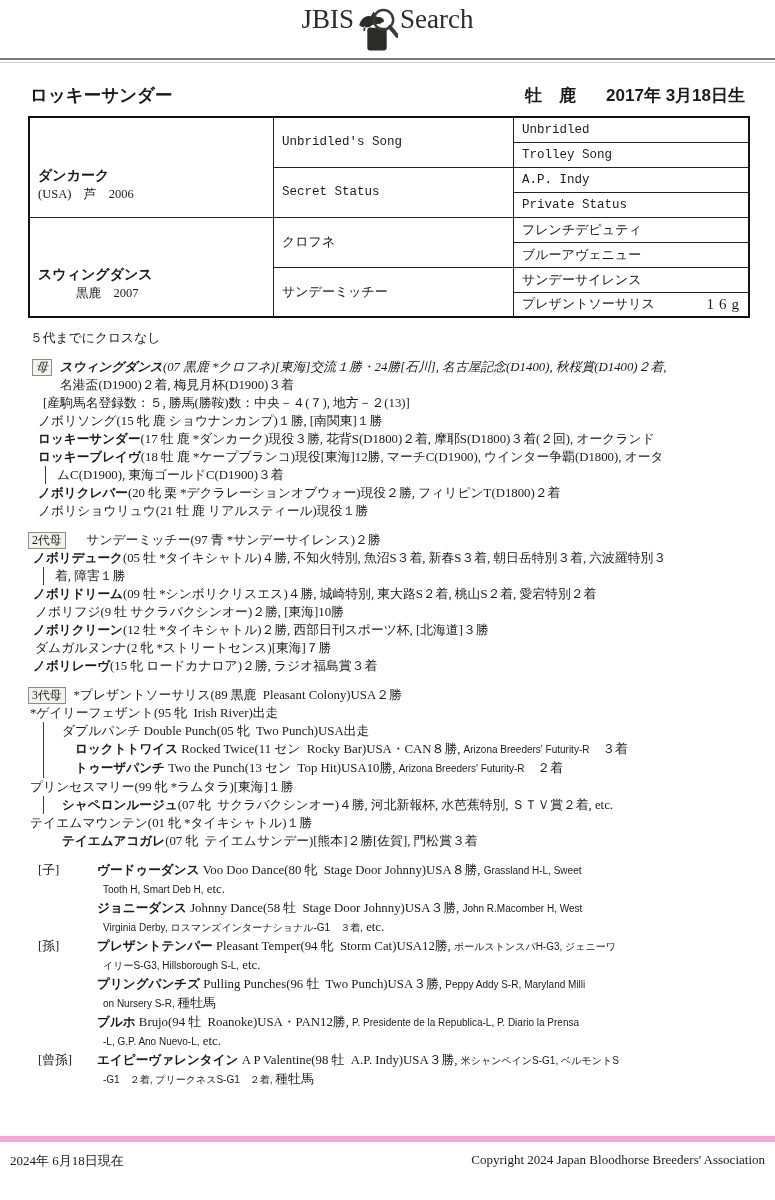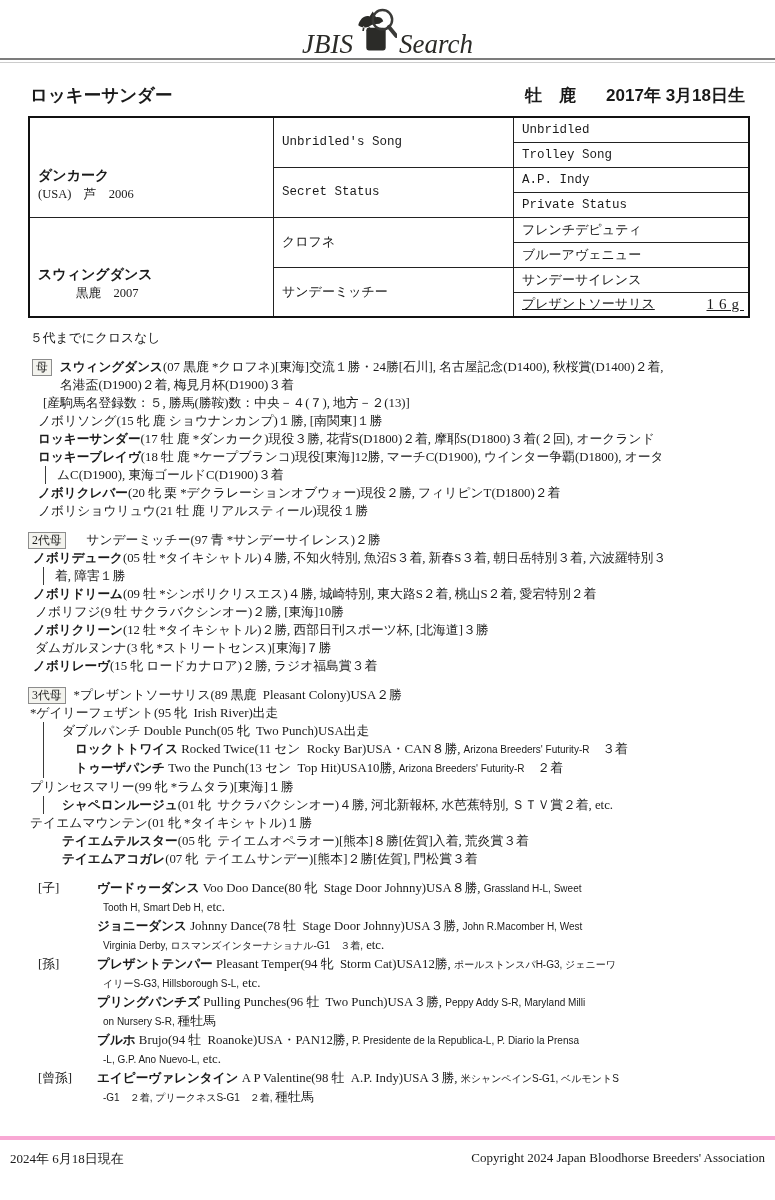--- a/index.html
+++ b/index.html
@@ -1,54 +1,54 @@
 <!DOCTYPE html>
 <html><head>
 <meta charset="utf-8">
 <style>
   html,body{margin:0;padding:0;background:#fff;}
   .page{position:relative;width:775px;height:1200px;background:#fff;overflow:hidden;
         color:#1a1a1a;font-family:"Liberation Serif","DejaVu Serif",serif;}
   
-  .logo-row{height:52px;padding-top:6px;display:flex;justify-content:center;align-items:flex-end;font-style:italic;}
+  .logo-row{height:52px;padding-top:6px;display:flex;justify-content:center;align-items:flex-start;}
   .logo-word{font-family:"Liberation Serif","DejaVu Serif",serif;font-size:27px;color:#2b2b28;line-height:1;}
   .logo-icon{margin:0 2px -2px 2px;}
   .rule-double{height:2px;border-top:2px solid #7c7c7c;border-bottom:1px solid #cccccc;}
   
   .title-row{display:flex;justify-content:space-between;align-items:baseline;margin:20px 30px 9px 30px;}
   .horse-name{font-family:"Liberation Sans","DejaVu Sans",sans-serif;font-weight:bold;font-size:17.5px;}
   .title-right{font-family:"Liberation Sans","DejaVu Sans",sans-serif;font-weight:bold;font-size:17px;display:flex;gap:30px;}
   
   table.ped{border-collapse:collapse;margin-left:28px;width:720px;table-layout:fixed;border:2px solid #111;}
   table.ped td{border:1px solid #222;padding:0;vertical-align:middle;overflow:hidden;}
   td.c1{width:243px;} td.c2{width:239px;} td.c3{width:234px;}
   tr.r{height:25px;}
   .cell-pad{padding-left:8px;}
   .parent-cell{display:flex;flex-direction:column;justify-content:center;gap:1px;height:100%;margin-top:35px;}
   .parent-name{font-family:"Liberation Sans","DejaVu Sans",sans-serif;font-weight:bold;font-size:14px;}
   .parent-sub{font-size:12.5px;}
   .dam-sub{margin-left:38px;}
   .en{font-family:"Liberation Mono","DejaVu Sans Mono",monospace;font-size:12.5px;}
   .ja{font-size:13px;}
-  .cell-flex{display:flex;justify-content:space-between;align-items:center;padding-right:4px;text-decoration:underline;}
+  .cell-flex{display:flex;justify-content:space-between;align-items:center;padding-right:4px;}
   .note16{font-size:15px;letter-spacing:5px;}
   
   .cross-note{margin:12px 0 0 30px;font-size:12.8px;}
   .sections{margin-left:28px;margin-right:10px;}
   .pedigree-section{margin-top:11px;}
   .line{position:relative;white-space:pre;line-height:18px;font-size:12.8px;}
   .seg{}
   .seg-b{font-family:"Liberation Sans","DejaVu Sans",sans-serif;font-weight:bold;font-size:12.6px;}
   .seg-g{font-family:Liberation Sans, sans-serif;font-size:10px;}
   .badge{display:inline-block;border:1px solid #8c8c8c;background:#f3f3ee;padding:0 3px;margin-right:8px;
          font-size:11.8px;line-height:15px;}
   .tag{display:inline-block;width:59px;}
   .tbar{position:absolute;top:0;bottom:0;border-left:1px solid #3a3a3a;}
   
-  .footer{position:absolute;left:0;right:0;top:1136px;border-top:4px solid #f9a8d4;
+  .footer{position:absolute;left:0;right:0;top:1136px;border-top:6px solid #f9a8d4;
           padding:10px 10px 0 10px;display:flex;justify-content:space-between;font-size:13px;}
 </style>
 </head>
 <body>
 
 <div class="page">
 
   <div class="logo-row">
     <span class="logo-word">JBIS</span>
     <span class="logo-icon">
@@ -140,56 +140,55 @@
         </div>
       </td>
     </tr>
   </tbody>
     </table>
 
   <div class="cross-note">５代までにクロスなし</div>
 
   <div class="sections">
       <div class="pedigree-section">
-        <div class="line" style="padding-left: 4px;"><span class="badge">母</span><span class="seg-b">スウィングダンス</span><span class="seg">(07 黒鹿 *クロフネ)[東海]交流１勝・24勝[石川], 名古屋記念(D1400), 秋桜賞(D1400)２着,</span></div>
+        <div class="line" style="padding-left: 4px; font-style: italic;"><span class="badge">母</span><span class="seg-b">スウィングダンス</span><span class="seg">(07 黒鹿 *クロフネ)[東海]交流１勝・24勝[石川], 名古屋記念(D1400), 秋桜賞(D1400)２着,</span></div>
         <div class="line" style="padding-left: 32px;"><span class="seg">名港盃(D1900)２着, 梅見月杯(D1900)３着</span></div>
         <div class="line" style="padding-left: 15px;"><span class="seg">[産駒馬名登録数：５, 勝馬(勝鞍)数：中央－４(７), 地方－２(13)]</span></div>
         <div class="line" style="padding-left: 10px;"><span class="seg">ノボリソング(15 牝 鹿 ショウナンカンプ)１勝, [南関東]１勝</span></div>
         <div class="line" style="padding-left: 10px;"><span class="seg-b">ロッキーサンダー</span><span class="seg">(17 牡 鹿 *ダンカーク)現役３勝, 花背S(D1800)２着, 摩耶S(D1800)３着(２回), オークランド</span></div>
         <div class="line" style="padding-left: 10px;"><span class="seg-b">ロッキーブレイヴ</span><span class="seg">(18 牡 鹿 *ケープブランコ)現役[東海]12勝, マーチC(D1900), ウインター争覇(D1800), オータ</span></div>
         <div class="line" style="padding-left: 29px;"><span class="tbar" style="left: 17px;"></span><span class="seg">ムC(D1900), 東海ゴールドC(D1900)３着</span></div>
         <div class="line" style="padding-left: 10px;"><span class="seg-b">ノボリクレバー</span><span class="seg">(20 牝 栗 *デクラレーションオブウォー)現役２勝, フィリピンT(D1800)２着</span></div>
         <div class="line" style="padding-left: 10px;"><span class="seg">ノボリショウリュウ(21 牡 鹿 リアルスティール)現役１勝</span></div>
       </div>
       <div class="pedigree-section">
         <div class="line" style="padding-left: 0px;"><span class="badge">2代母</span><span class="seg">　サンデーミッチー(97 青 *サンデーサイレンス)２勝</span></div>
         <div class="line" style="padding-left: 5px;"><span class="seg-b">ノボリデューク</span><span class="seg">(05 牡 *タイキシャトル)４勝, 不知火特別, 魚沼S３着, 新春S３着, 朝日岳特別３着, 六波羅特別３</span></div>
         <div class="line" style="padding-left: 27px;"><span class="tbar" style="left: 15px;"></span><span class="seg">着, 障害１勝</span></div>
         <div class="line" style="padding-left: 5px;"><span class="seg-b">ノボリドリーム</span><span class="seg">(09 牡 *シンボリクリスエス)４勝, 城崎特別, 東大路S２着, 桃山S２着, 愛宕特別２着</span></div>
         <div class="line" style="padding-left: 7px;"><span class="seg">ノボリフジ(9 牡 サクラバクシンオー)２勝, [東海]10勝</span></div>
         <div class="line" style="padding-left: 5px;"><span class="seg-b">ノボリクリーン</span><span class="seg">(12 牡 *タイキシャトル)２勝, 西部日刊スポーツ杯, [北海道]３勝</span></div>
-        <div class="line" style="padding-left: 7px;"><span class="seg">ダムガルヌンナ(3 牝 *ストリートセンス)[東海]７勝</span></div>
+        <div class="line" style="padding-left: 7px;"><span class="seg">ダムガルヌンナ(2 牝 *ストリートセンス)[東海]７勝</span></div>
         <div class="line" style="padding-left: 5px;"><span class="seg-b">ノボリレーヴ</span><span class="seg">(15 牝 ロードカナロア)２勝, ラジオ福島賞３着</span></div>
       </div>
       <div class="pedigree-section">
         <div class="line" style="padding-left: 0px;"><span class="badge">3代母</span><span class="seg">*プレザントソーサリス(89 黒鹿  Pleasant Colony)USA２勝</span></div>
         <div class="line" style="padding-left: 2px;"><span class="seg">*ゲイリーフェザント(95 牝  Irish River)出走</span></div>
         <div class="line" style="padding-left: 34px;"><span class="tbar" style="left: 15px;"></span><span class="seg">ダブルパンチ Double Punch(05 牝  Two Punch)USA出走</span></div>
         <div class="line" style="padding-left: 47px;"><span class="tbar" style="left: 15px;"></span><span class="seg-b">ロックトトワイス</span><span class="seg"> Rocked Twice(11 セン  Rocky Bar)USA・CAN８勝, </span><span class="seg-g">Arizona Breeders' Futurity-R</span><span class="seg">　３着</span></div>
         <div class="line" style="padding-left: 47px;"><span class="tbar" style="left: 15px;"></span><span class="seg-b">トゥーザパンチ</span><span class="seg"> Two the Punch(13 セン  Top Hit)USA10勝, </span><span class="seg-g">Arizona Breeders' Futurity-R</span><span class="seg">　２着</span></div>
         <div class="line" style="padding-left: 2px;"><span class="seg">プリンセスマリー(99 牝 *ラムタラ)[東海]１勝</span></div>
-        <div class="line" style="padding-left: 34px;"><span class="tbar" style="left: 15px;"></span><span class="seg-b">シャペロンルージュ</span><span class="seg">(01 牝  サクラバクシンオー)４勝, 河北新報杯, 水芭蕉特別, ＳＴＶ賞２着, etc.</span></div>
+        <div class="line" style="padding-left: 34px;"><span class="tbar" style="left: 15px;"></span><span class="seg-b">シャペロンルージュ</span><span class="seg">(07 牝  サクラバクシンオー)４勝, 河北新報杯, 水芭蕉特別, ＳＴＶ賞２着, etc.</span></div>
         <div class="line" style="padding-left: 2px;"><span class="seg">テイエムマウンテン(01 牝 *タイキシャトル)１勝</span></div>
-        <div class="line" style="padding-left: 34px;"><span class="seg-b">テイエムテルスター</span><span class="seg">(05 牝  テイエムオペラオー)[熊本]８勝[佐賀]入着, 荒炎賞３着</span></div>
         <div class="line" style="padding-left: 34px;"><span class="seg-b">テイエムアコガレ</span><span class="seg">(07 牝  テイエムサンデー)[熊本]２勝[佐賀], 門松賞３着</span></div>
       </div>
       <div class="pedigree-section">
         <div class="line" style="padding-left: 10px;"><span class="tag">[子]</span><span class="seg-b">ヴードゥーダンス</span><span class="seg"> Voo Doo Dance(80 牝  Stage Door Johnny)USA８勝, </span><span class="seg-g">Grassland H-L, Sweet</span></div>
         <div class="line" style="padding-left: 75px;"><span class="seg-g">Tooth H, Smart Deb H,</span><span class="seg"> etc.</span></div>
-        <div class="line" style="padding-left: 69px;"><span class="seg-b">ジョニーダンス</span><span class="seg"> Johnny Dance(78 牡  Stage Door Johnny)USA３勝, </span><span class="seg-g">John R.Macomber H, West</span></div>
+        <div class="line" style="padding-left: 69px;"><span class="seg-b">ジョニーダンス</span><span class="seg"> Johnny Dance(58 牡  Stage Door Johnny)USA３勝, </span><span class="seg-g">John R.Macomber H, West</span></div>
         <div class="line" style="padding-left: 75px;"><span class="seg-g">Virginia Derby, ロスマンズインターナショナル-G1　３着,</span><span class="seg"> etc.</span></div>
         <div class="line" style="padding-left: 10px;"><span class="tag">[孫]</span><span class="seg-b">プレザントテンパー</span><span class="seg"> Pleasant Temper(94 牝  Storm Cat)USA12勝, </span><span class="seg-g">ポールストンスパH-G3, ジェニーワ</span></div>
         <div class="line" style="padding-left: 75px;"><span class="seg-g">イリーS-G3, Hillsborough S-L,</span><span class="seg"> etc.</span></div>
         <div class="line" style="padding-left: 69px;"><span class="seg-b">プリングパンチズ</span><span class="seg"> Pulling Punches(96 牡  Two Punch)USA３勝, </span><span class="seg-g">Peppy Addy S-R, Maryland Milli</span></div>
         <div class="line" style="padding-left: 75px;"><span class="seg-g">on Nursery S-R, </span><span class="seg">種牡馬</span></div>
         <div class="line" style="padding-left: 69px;"><span class="seg-b">ブルホ</span><span class="seg"> Brujo(94 牡  Roanoke)USA・PAN12勝, </span><span class="seg-g">P. Presidente de la Republica-L, P. Diario la Prensa</span></div>
         <div class="line" style="padding-left: 75px;"><span class="seg-g">-L, G.P. Ano Nuevo-L,</span><span class="seg"> etc.</span></div>
         <div class="line" style="padding-left: 10px;"><span class="tag">[曾孫]</span><span class="seg-b">エイピーヴァレンタイン</span><span class="seg"> A P Valentine(98 牡  A.P. Indy)USA３勝, </span><span class="seg-g">米シャンペインS-G1, ベルモントS</span></div>
         <div class="line" style="padding-left: 75px;"><span class="seg-g">-G1　２着, プリークネスS-G1　２着, </span><span class="seg">種牡馬</span></div>
       </div>

